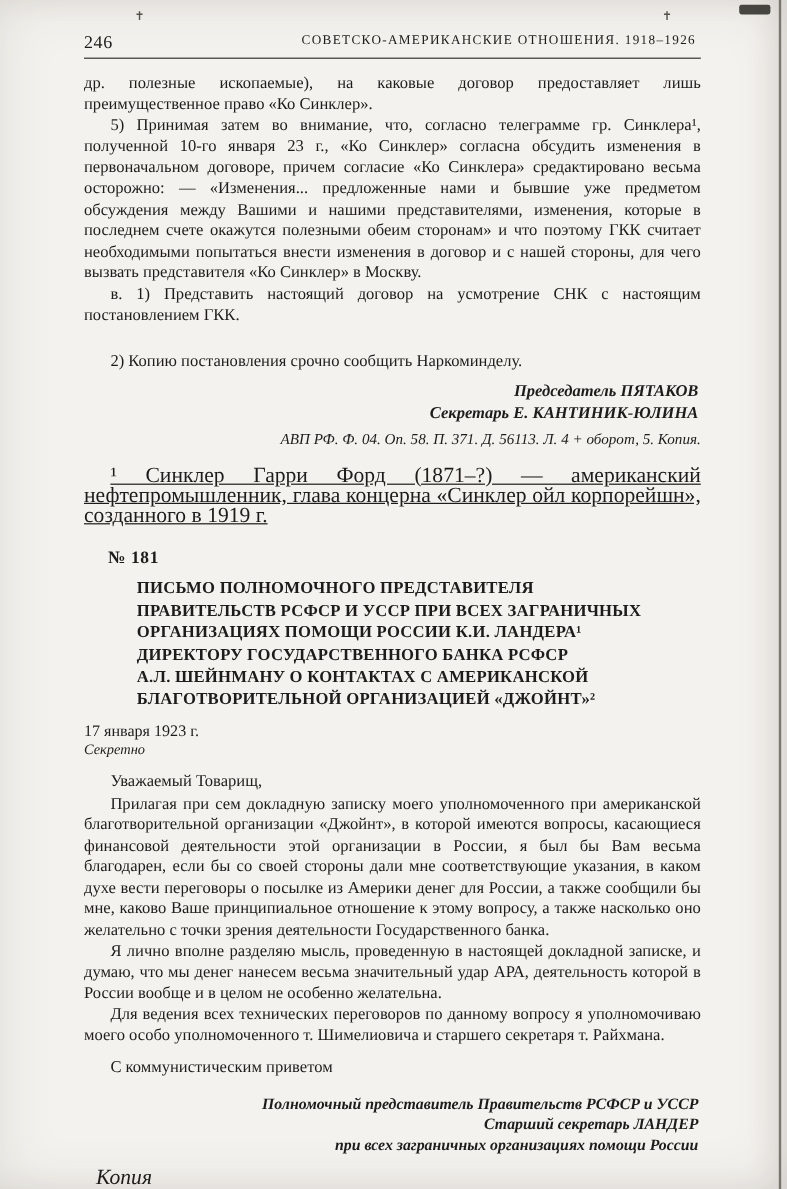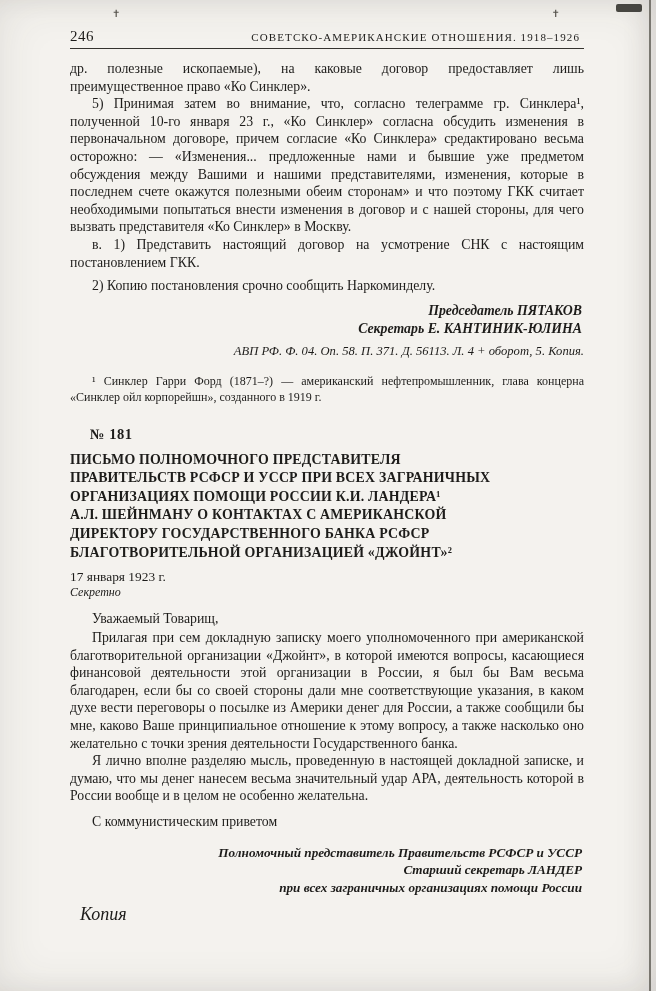--- a/index.html
+++ b/index.html
@@ -18,51 +18,51 @@
   }
 
   
   .edge-right { position:absolute; top:0; right:5px; bottom:0; width:2px; background:#5f5c55; opacity:.8; }
   .corner-blob { position:absolute; top:4px; right:14px; width:26px; height:8px; background:#2a2925; border-radius:2px; opacity:.85; }
   .cross-mark { position:absolute; top:8px; font-size:10px; color:#55524c; }
   .cross-left { left:112px; }
   .cross-right { right:96px; }
 
   
-  .page-header { display:flex; justify-content:space-between; align-items:center; padding:0 2px 3px 0; }
+  .page-header { display:flex; justify-content:space-between; align-items:flex-start; padding:0 2px 3px 0; }
   .page-num { font-size:15px; letter-spacing:.5px; }
   .running-title { font-size:11px; letter-spacing:1.1px; padding-right:2px; }
   .header-rule { border:none; border-top:1.6px solid #35332f; margin-bottom:11px; }
 
   
   .doc p.body { font-size:13.8px; line-height:17.6px; text-align:justify; text-indent:22px; }
   .doc p.body.noindent { text-indent:0; }
 
   .signatures { text-align:right; margin:7px 2px 6px 0; }
   .signatures p { font-size:13.8px; line-height:18px; font-style:italic; font-weight:bold; }
 
   .archive { font-size:12.6px; font-style:italic; margin:6px 0 14px 18px;text-align:right; }
 
-  .footnote { font-size:12px; line-height:16.4px; text-align:justify; text-indent:22px; margin-bottom:20px; }
+  .footnote { font-size:18px; line-height:16.4px; text-align:justify; text-indent:22px; margin-bottom:20px;text-decoration:underline; }
 
   
   .doc-number { font-size:14.5px; font-weight:bold; margin:0 0 8px 20px; letter-spacing:.5px; }
-  .doc-title div { font-size:13.9px; font-weight:bold; line-height:18.6px; letter-spacing:.2px; }
+  .doc-title div { font-size:13.9px; font-weight:bold; line-height:18.6px; letter-spacing:.2px;margin-left:44px; }
   .doc-date { font-size:13.4px; margin-top:7px; }
   .doc-secrecy { font-size:12px; font-style:italic; }
   .salutation { font-size:13.8px; margin:11px 0 2px 22px; }
 
   .closing { font-size:13.8px; margin:9px 0 14px 22px; }
 
   .signature-block { text-align:right; margin-right:2px; }
   .signature-block p { font-size:13.2px; line-height:17.4px; font-style:italic; font-weight:bold; }
 
   .copy-note { font-size:18px; font-style:italic; margin:8px 0 0 10px; }
 
-  .mt6 { margin-top:6px; }
+  .mt6 { margin-top:21px; }
 </style>
 </head>
 <body>
 
 <div class="page">
 
   <span class="cross-mark cross-left">✝</span>
   <span class="cross-mark cross-right">✝</span>
   <div class="edge-right"></div>
   <div class="corner-blob"></div>
@@ -89,32 +89,33 @@
     <p class="footnote">¹ Синклер Гарри Форд (1871–?) — американский нефтепромышленник, глава концерна «Синклер ойл корпорейшн», созданного в 1919 г.</p>
   </section>
 
   <section class="doc">
     <p class="doc-number">№ 181</p>
 
     <div class="doc-title">
       <div>ПИСЬМО ПОЛНОМОЧНОГО ПРЕДСТАВИТЕЛЯ</div>
       <div>ПРАВИТЕЛЬСТВ РСФСР И УССР ПРИ ВСЕХ ЗАГРАНИЧНЫХ</div>
       <div>ОРГАНИЗАЦИЯХ ПОМОЩИ РОССИИ К.И. ЛАНДЕРА¹</div>
+      <div>ДИРЕКТОРУ ГОСУДАРСТВЕННОГО БАНКА РСФСР</div>
       <div>А.Л. ШЕЙНМАНУ О КОНТАКТАХ С АМЕРИКАНСКОЙ</div>
-      <div>ДИРЕКТОРУ ГОСУДАРСТВЕННОГО БАНКА РСФСР</div>
       <div>БЛАГОТВОРИТЕЛЬНОЙ ОРГАНИЗАЦИЕЙ «ДЖОЙНТ»²</div>
     </div>
 
     <p class="doc-date">17 января 1923 г.</p>
     <p class="doc-secrecy">Секретно</p>
 
     <p class="salutation">Уважаемый Товарищ,</p>
 
     <p class="body">Прилагая при сем докладную записку моего уполномоченного при американской благотворительной организации «Джойнт», в которой имеются вопросы, касающиеся финансовой деятельности этой организации в России, я был бы Вам весьма благодарен, если бы со своей стороны дали мне соответствующие указания, в каком духе вести переговоры о посылке из Америки денег для России, а также сообщили бы мне, каково Ваше принципиальное отношение к этому вопросу, а также насколько оно желательно с точки зрения деятельности Государственного банка.</p>
     <p class="body">Я лично вполне разделяю мысль, проведенную в настоящей докладной записке, и думаю, что мы денег нанесем весьма значительный удар АРА, деятельность которой в России вообще и в целом не особенно желательна.</p>
+    <p class="body">Для ведения всех технических переговоров по данному вопросу я уполномочиваю моего особо уполномоченного т. Шимелиовича и старшего секретаря т. Райхмана.</p>
 
     <p class="closing">С коммунистическим приветом</p>
 
     <div class="signature-block">
       <p>Полномочный представитель Правительств РСФСР и УССР</p>
       <p>Старший секретарь ЛАНДЕР</p>
       <p>при всех заграничных организациях помощи России</p>
     </div>
 
     <p class="copy-note">Копия</p>

